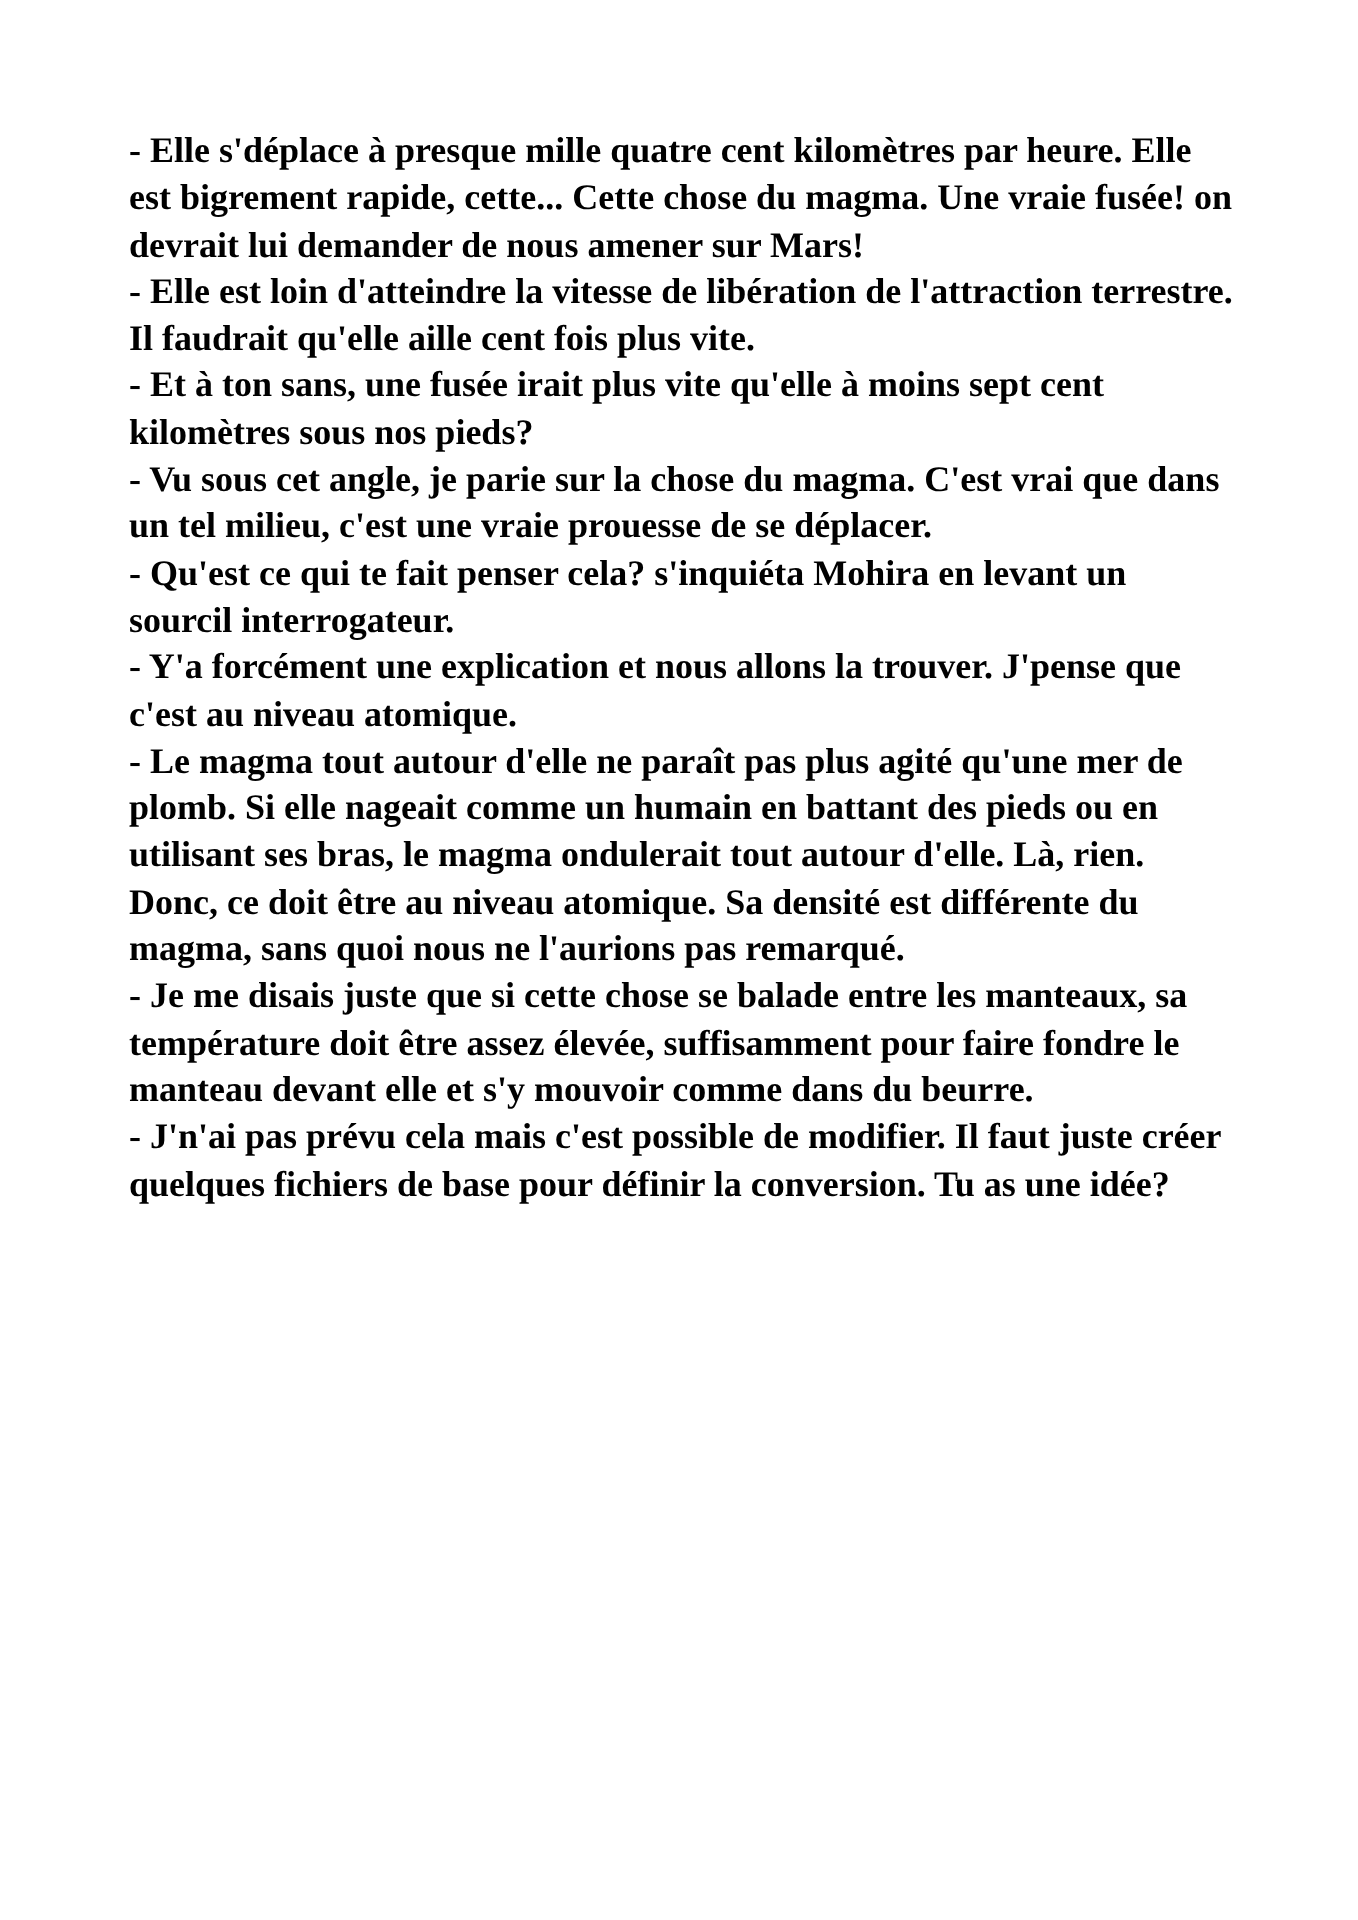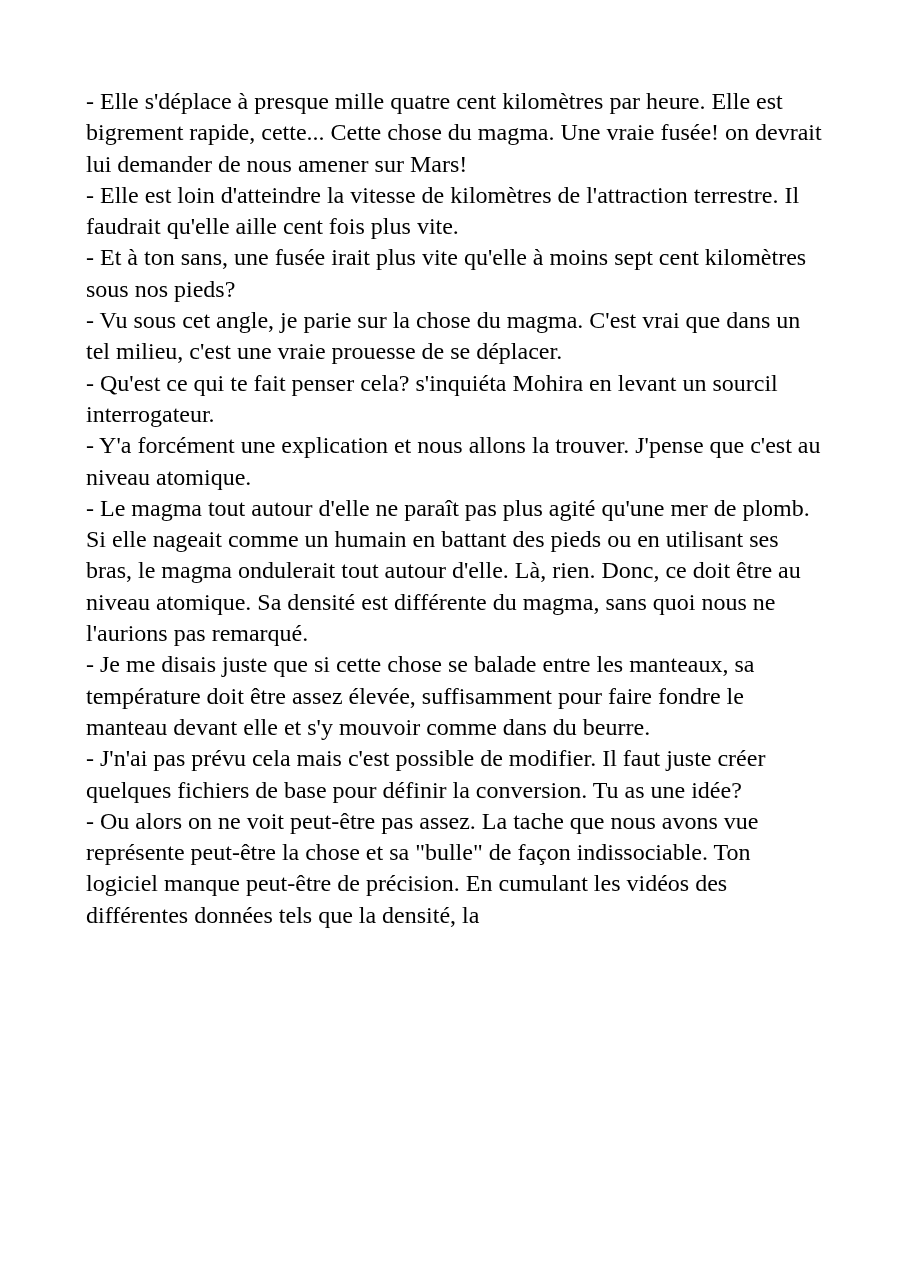--- a/index.html
+++ b/index.html
@@ -28,32 +28,32 @@
     width: 738px;
   }
   .para {
     margin: 0;
     padding: 0;
     font-size: 24px;
     line-height: 31.3px;
     text-align: left;
     letter-spacing: 0;
     word-spacing: 0;
+    font-weight: bold;
     -webkit-font-smoothing: antialiased;
   }
 </style>
 </head>
 <body>
 
 <div class="page">
   <div class="text-block">
     <p class="para">- Elle s'déplace à presque mille quatre cent kilomètres par heure. Elle est bigrement rapide, cette... Cette chose du magma. Une vraie fusée! on devrait lui demander de nous amener sur Mars!</p>
-    <p class="para">- Elle est loin d'atteindre la vitesse de kilomètres de l'attraction terrestre. Il faudrait qu'elle aille cent fois plus vite.</p>
+    <p class="para">- Elle est loin d'atteindre la vitesse de libération de l'attraction terrestre. Il faudrait qu'elle aille cent fois plus vite.</p>
     <p class="para">- Et à ton sans, une fusée irait plus vite qu'elle à moins sept cent kilomètres sous nos pieds?</p>
     <p class="para">- Vu sous cet angle, je parie sur la chose du magma. C'est vrai que dans un tel milieu, c'est une vraie prouesse de se déplacer.</p>
     <p class="para">- Qu'est ce qui te fait penser cela? s'inquiéta Mohira en levant un sourcil interrogateur.</p>
     <p class="para">- Y'a forcément une explication et nous allons la trouver. J'pense que c'est au niveau atomique.</p>
     <p class="para">- Le magma tout autour d'elle ne paraît pas plus agité qu'une mer de plomb. Si elle nageait comme un humain en battant des pieds ou en utilisant ses bras, le magma ondulerait tout autour d'elle. Là, rien. Donc, ce doit être au niveau atomique. Sa densité est différente du magma, sans quoi nous ne l'aurions pas remarqué.</p>
     <p class="para">- Je me disais juste que si cette chose se balade entre les manteaux, sa température doit être assez élevée, suffisamment pour faire fondre le manteau devant elle et s'y mouvoir comme dans du beurre.</p>
     <p class="para">- J'n'ai pas prévu cela mais c'est possible de modifier. Il faut juste créer quelques fichiers de base pour définir la conversion. Tu as une idée?</p>
-    <p class="para">- Ou alors on ne voit peut-être pas assez. La tache que nous avons vue représente peut-être la chose et sa "bulle" de façon indissociable. Ton logiciel manque peut-être de précision. En cumulant les vidéos des différentes données tels que la densité, la</p>
   </div>
 </div>
 
 </body></html>

